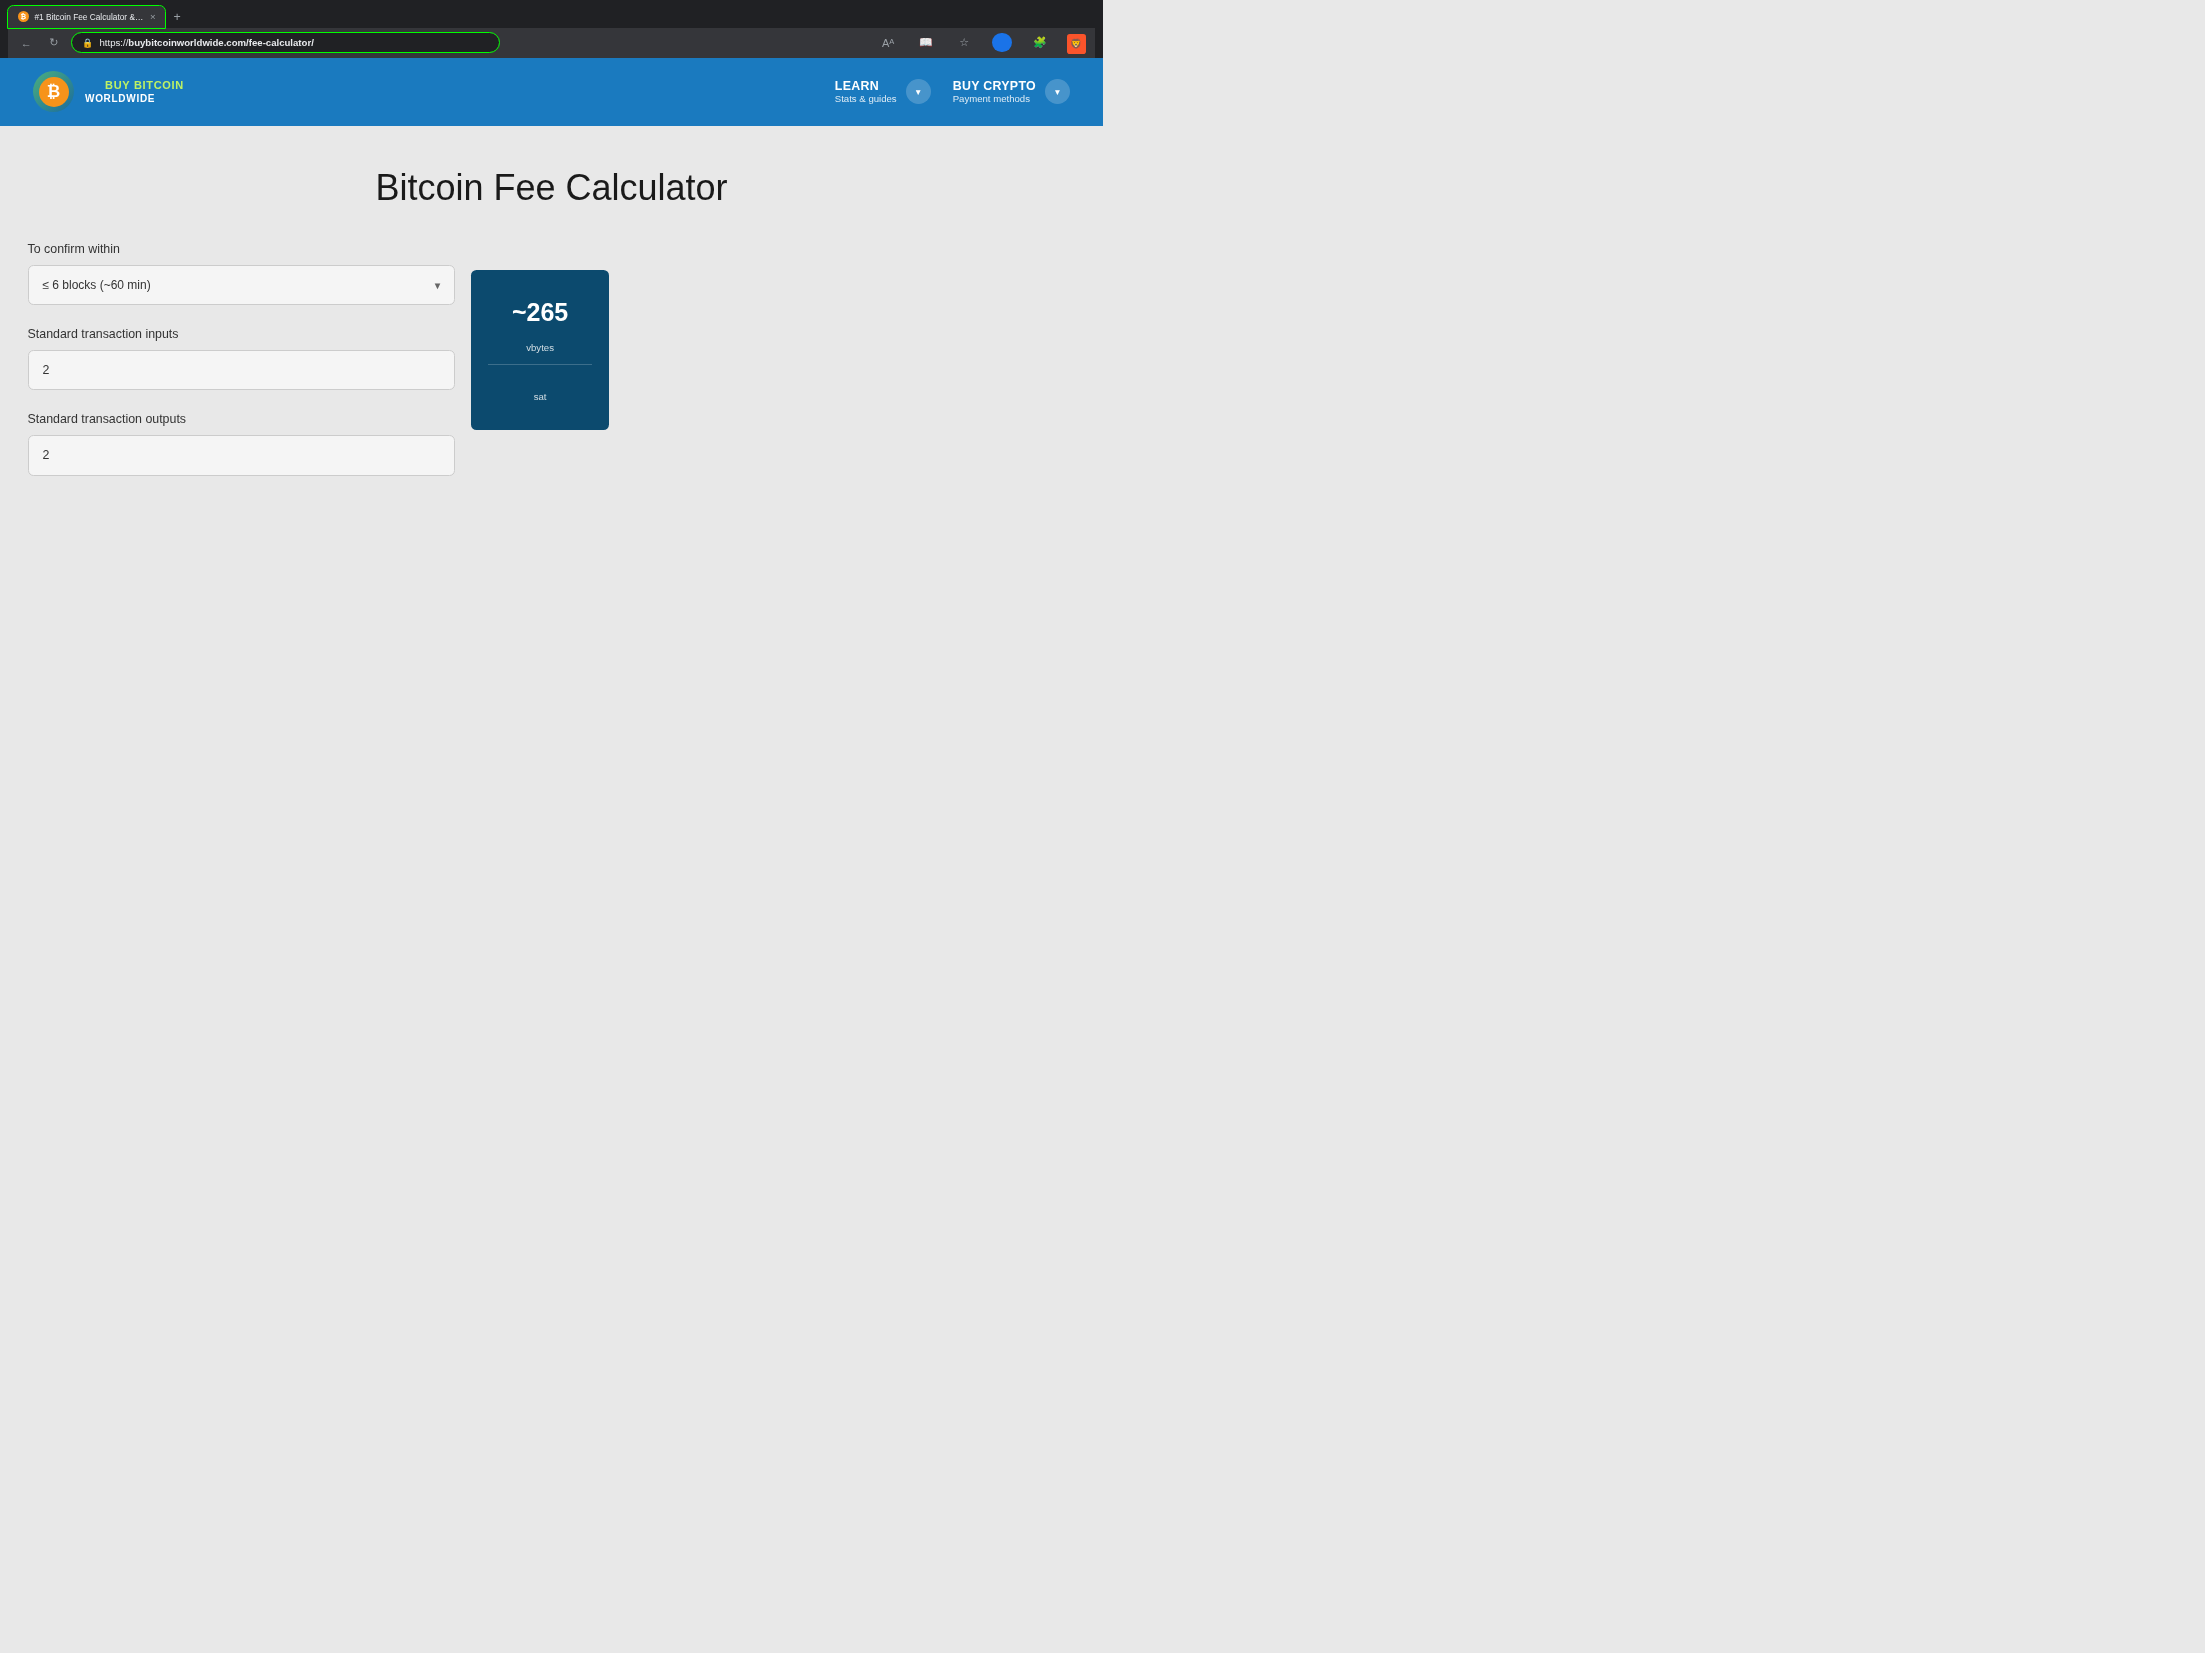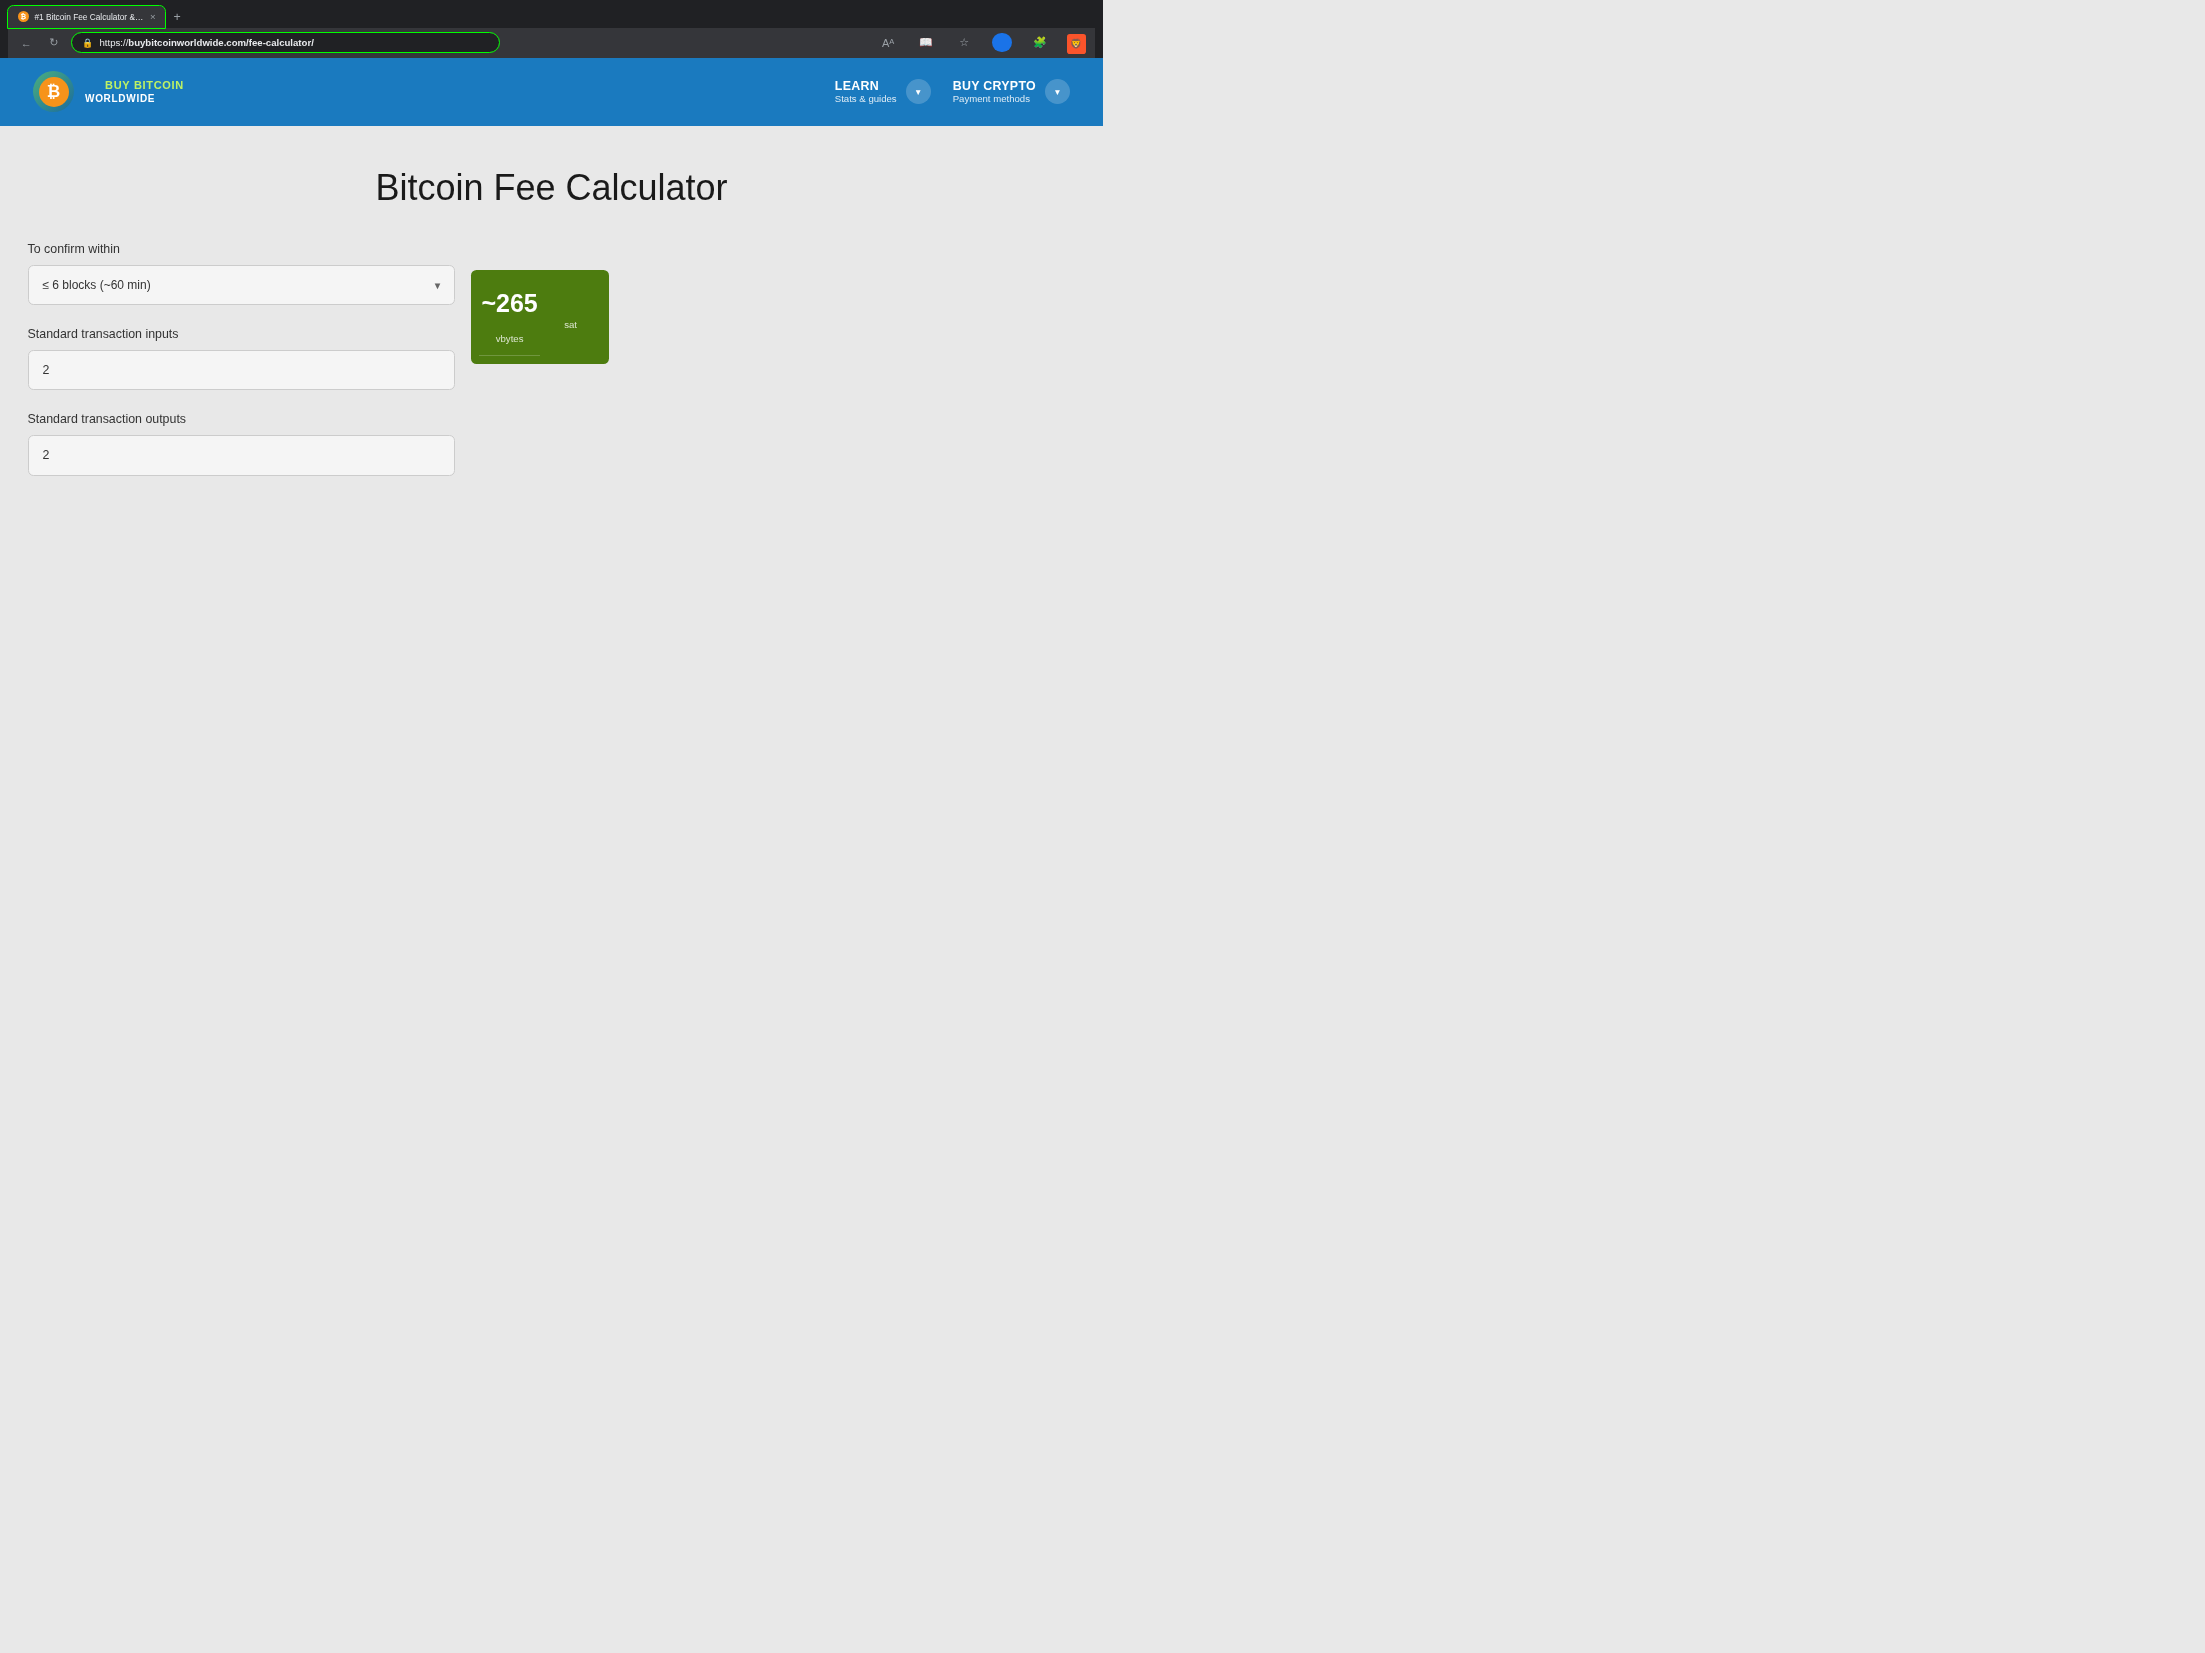--- a/index.html
+++ b/index.html
@@ -297,26 +297,26 @@
       font-size: 12.4px;
       border: 0.7px solid #ccc;
       border-radius: 5.5px;
       background: #f5f5f5;
       color: #333;
     }
 
     
     .result-panel {
       width: 138px;
-      background: #4d7c0f;
+      background: #0c4a6e;
       border-radius: 5.5px;
       margin-left: 16.5px;
-      padding: 8px;
-      display: flex;
-      flex-direction: row;
+      padding: 17px;
+      display: flex;
+      flex-direction: column;
       align-items: center;
       justify-content: flex-start;
       color: white;
       align-self: flex-start;
       margin-top: 27.6px;
     }
     .result-row {
       display: flex;
       flex-direction: column;
       align-items: center;

